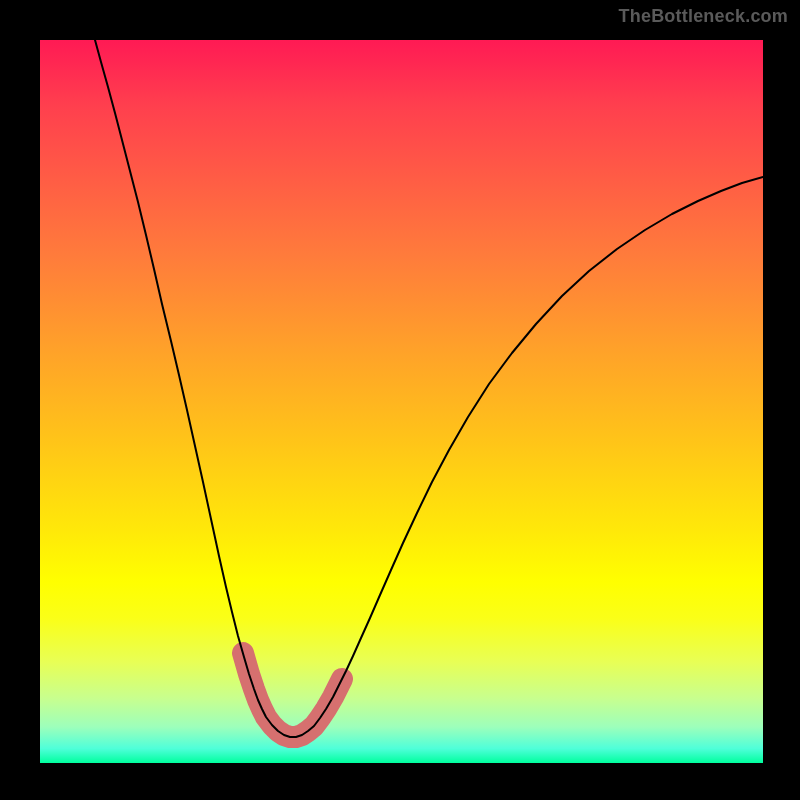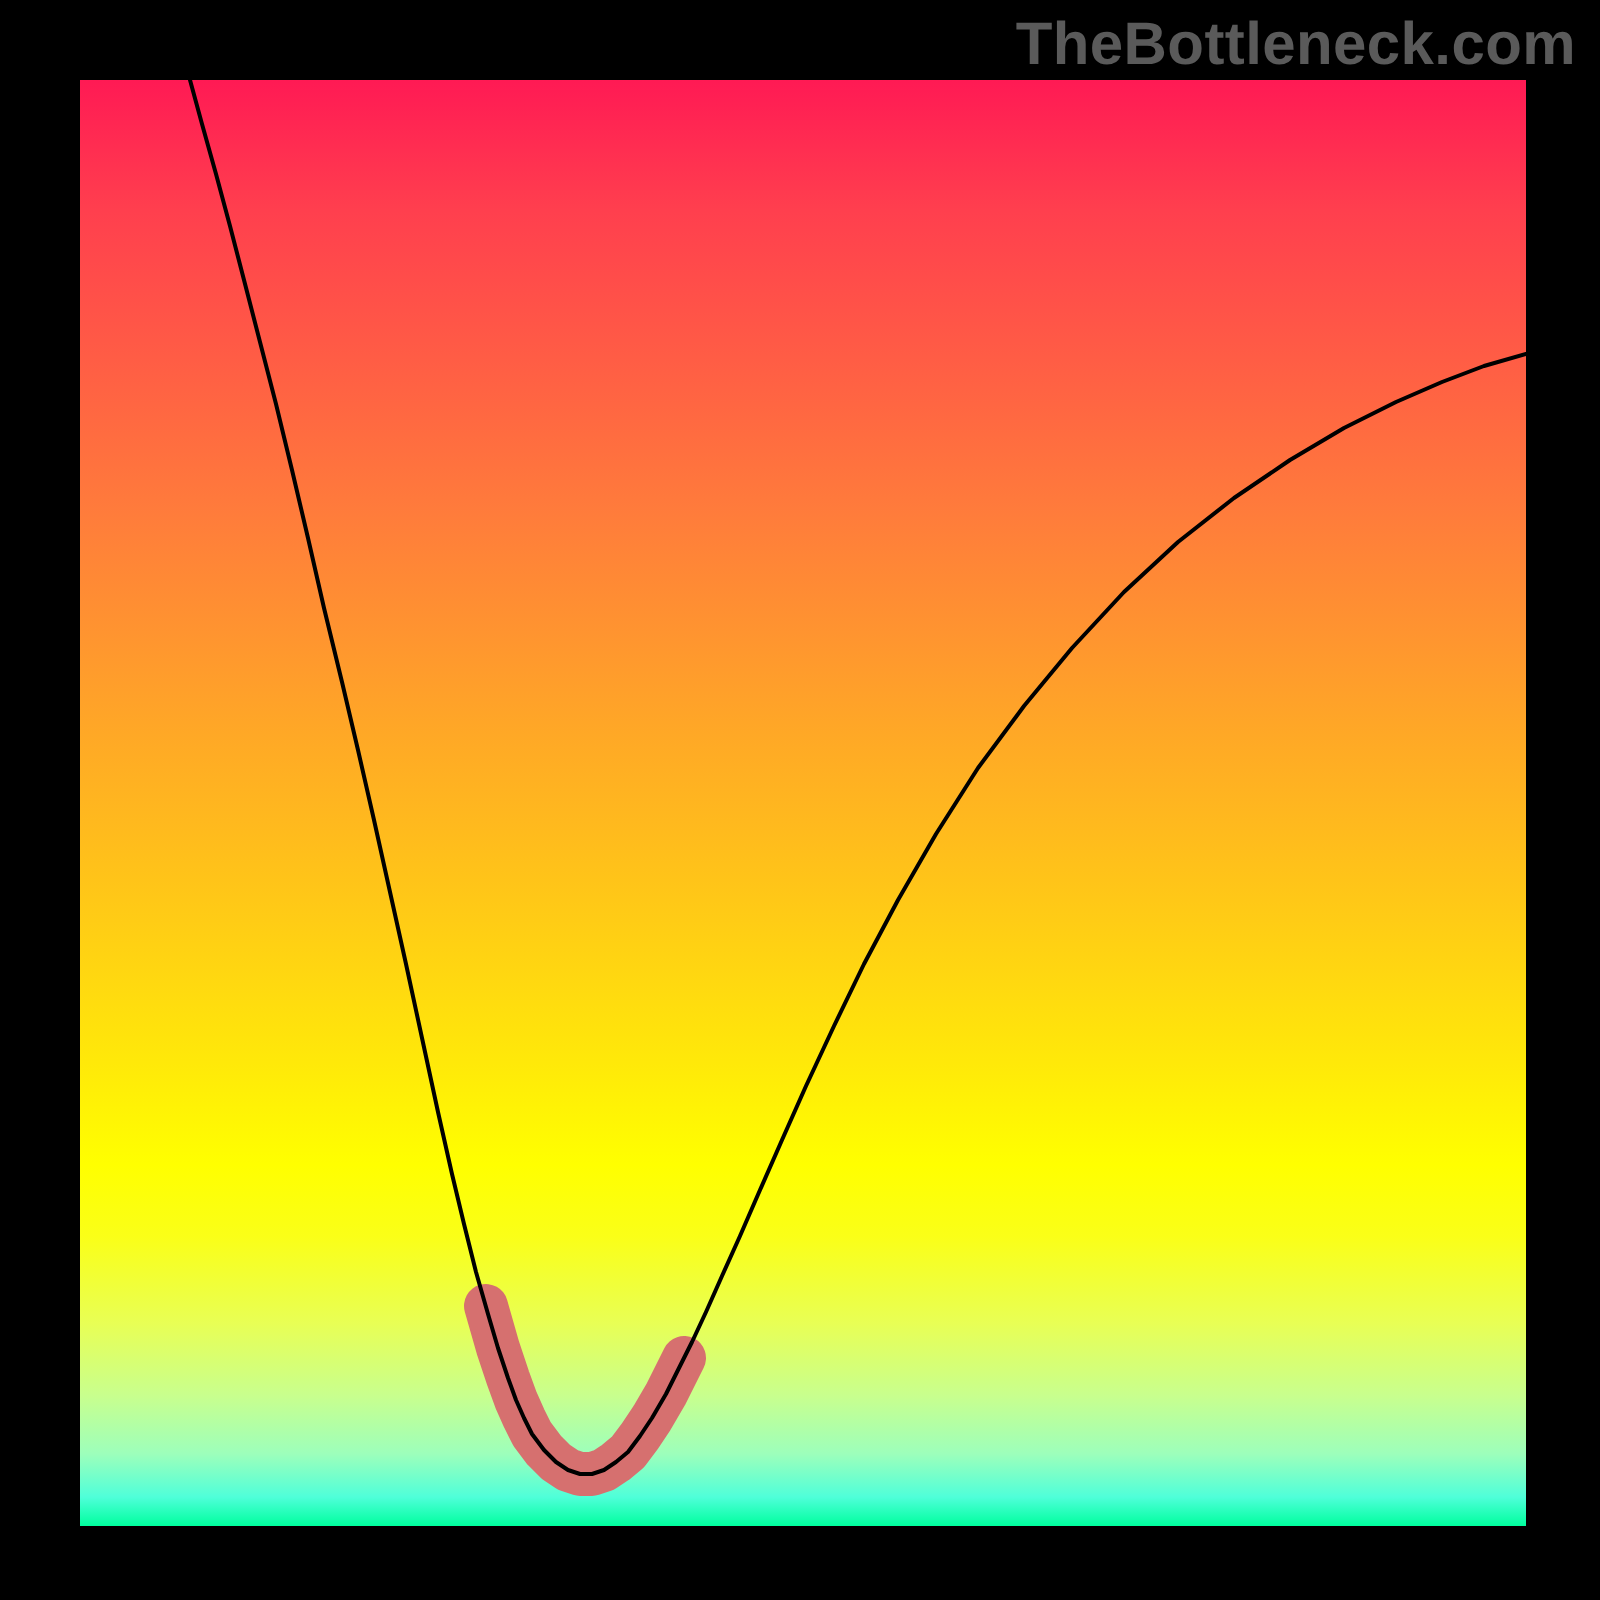--- a/index.html
+++ b/index.html
@@ -39,21 +39,21 @@
       #9dffbb 95%,
       #4fffd9 98%,
       #00ff9e 100%
     );
   }
   .attribution {
     position: absolute;
     top: 6px;
     right: 12px;
     font-family: Arial, Helvetica, sans-serif;
-    font-size: 30px;
+    font-size: 18px;
     font-weight: 600;
     color: #5a5a5a;
     letter-spacing: 0.2px;
     margin-left: 28px;
   }
   svg.curve {
     position: absolute;
     left: 0;
     top: 0;
     width: 723px;

